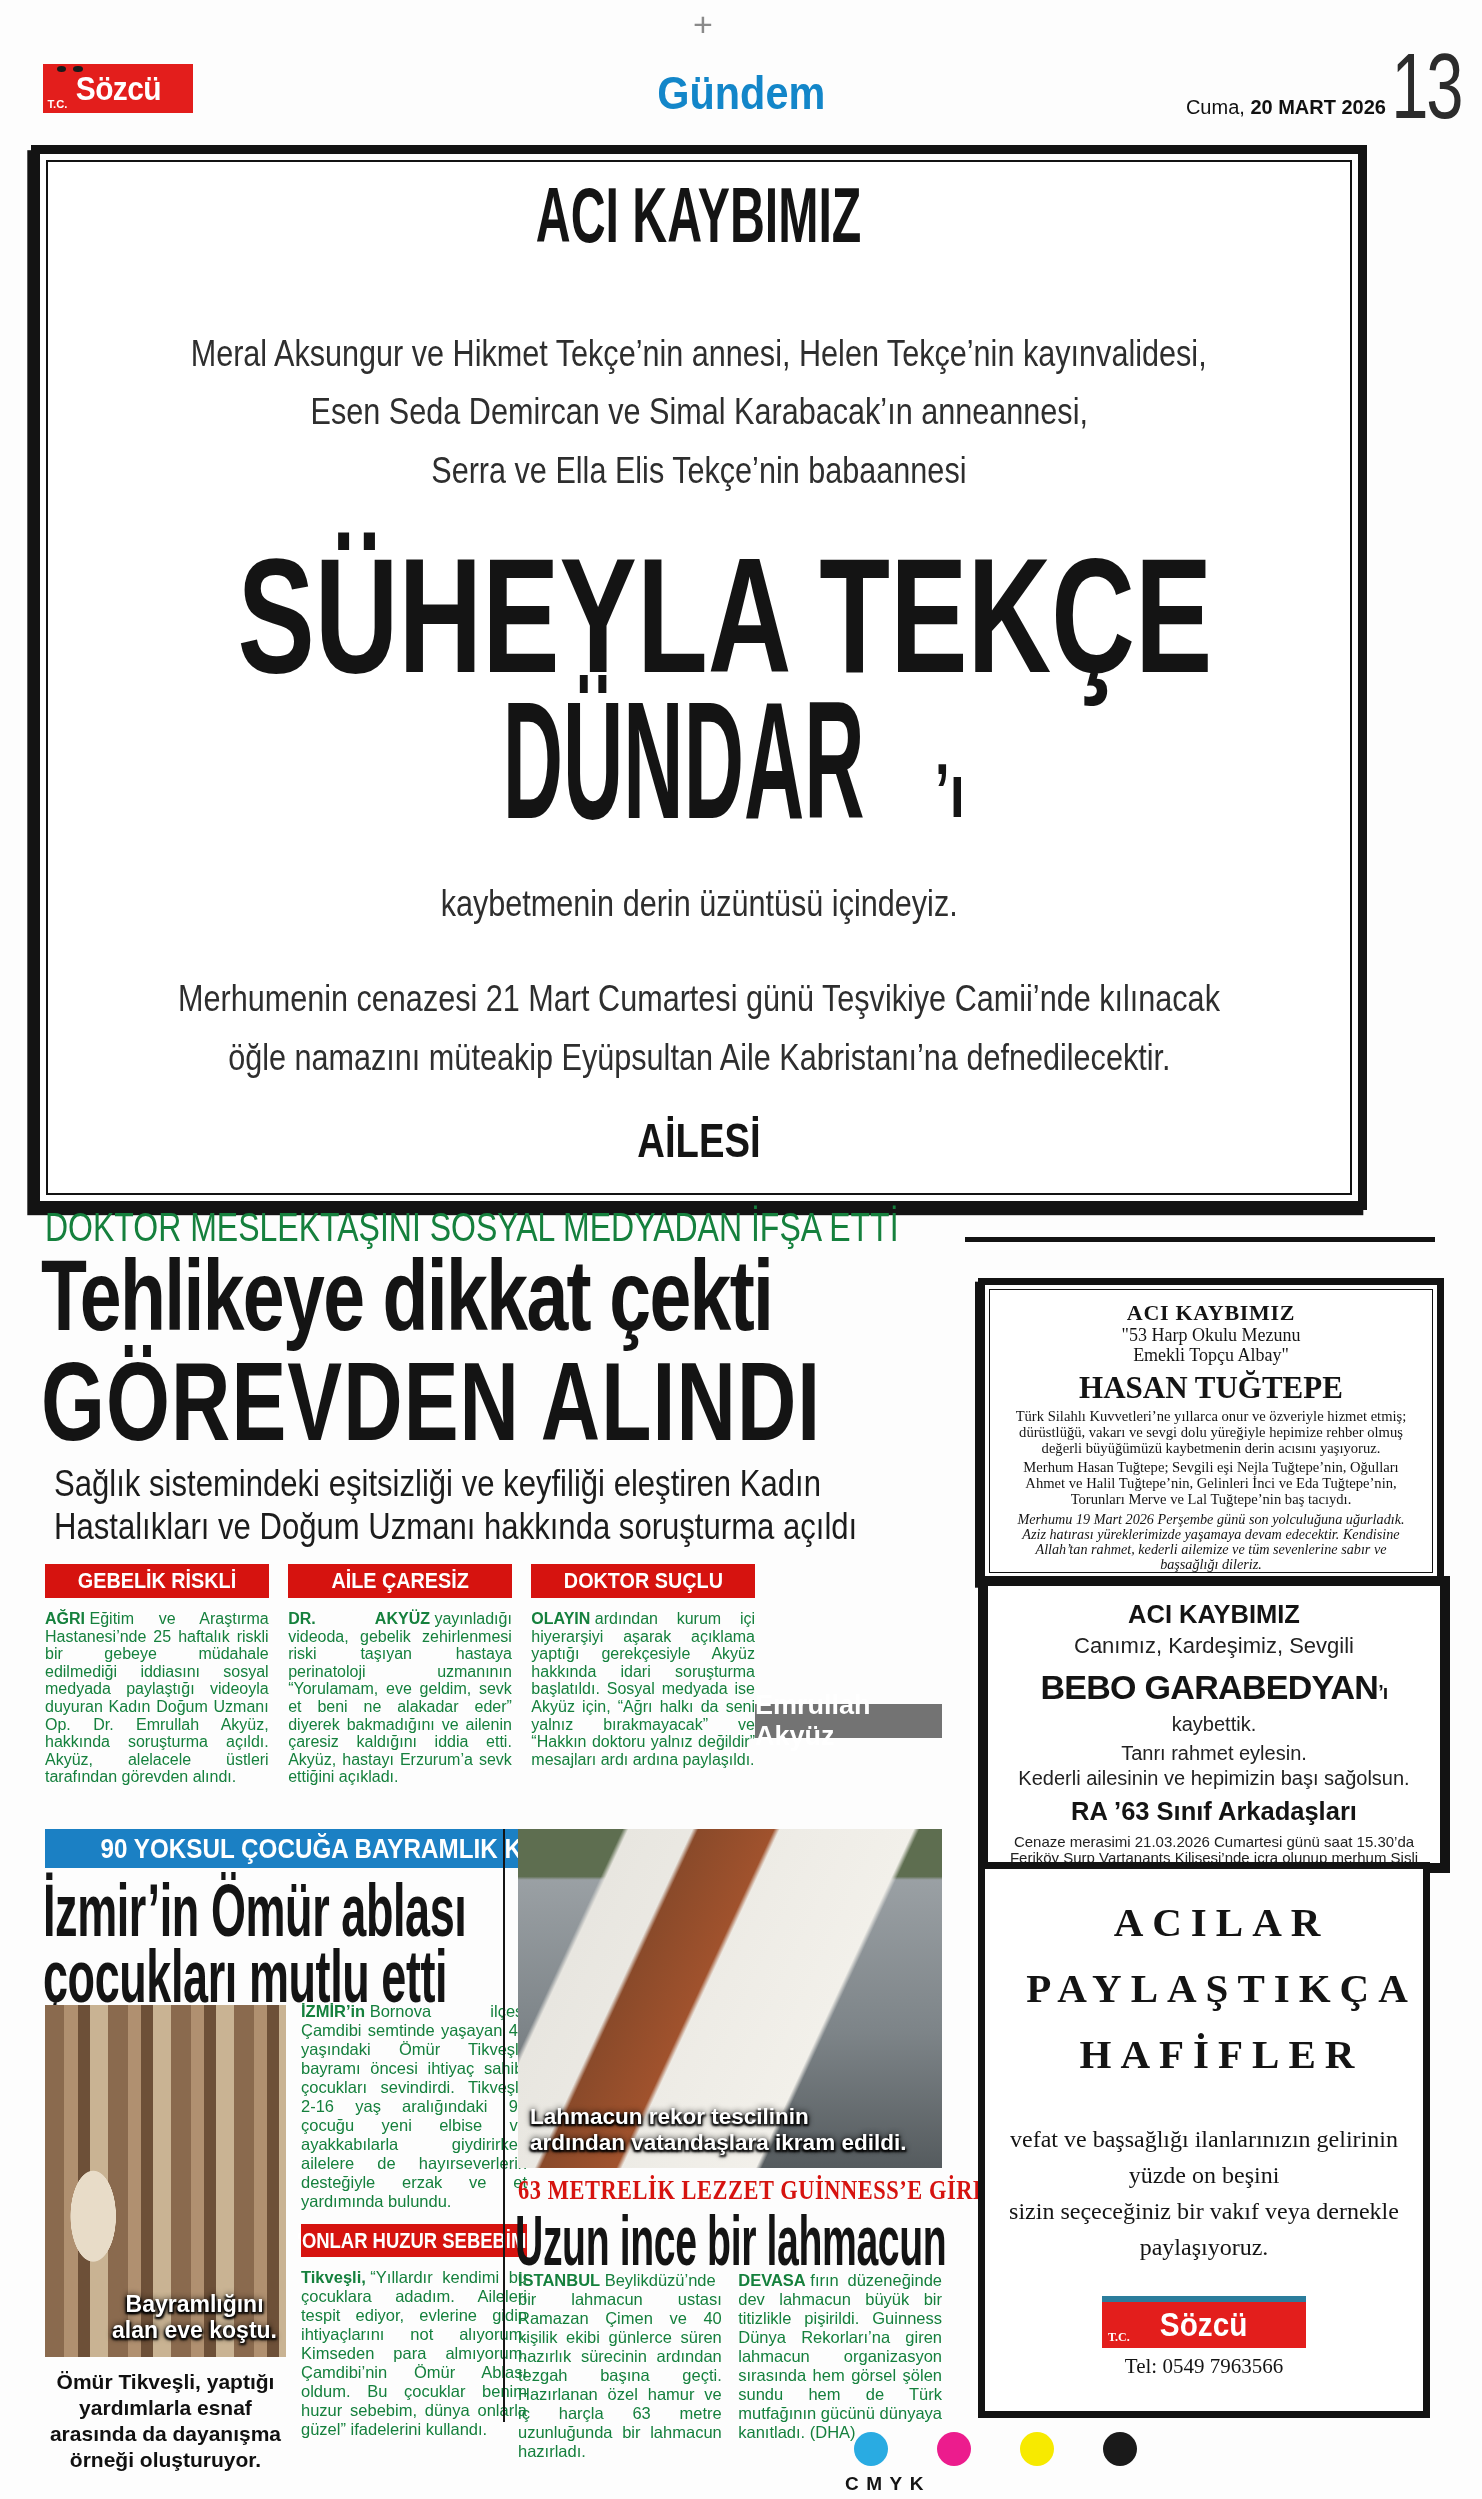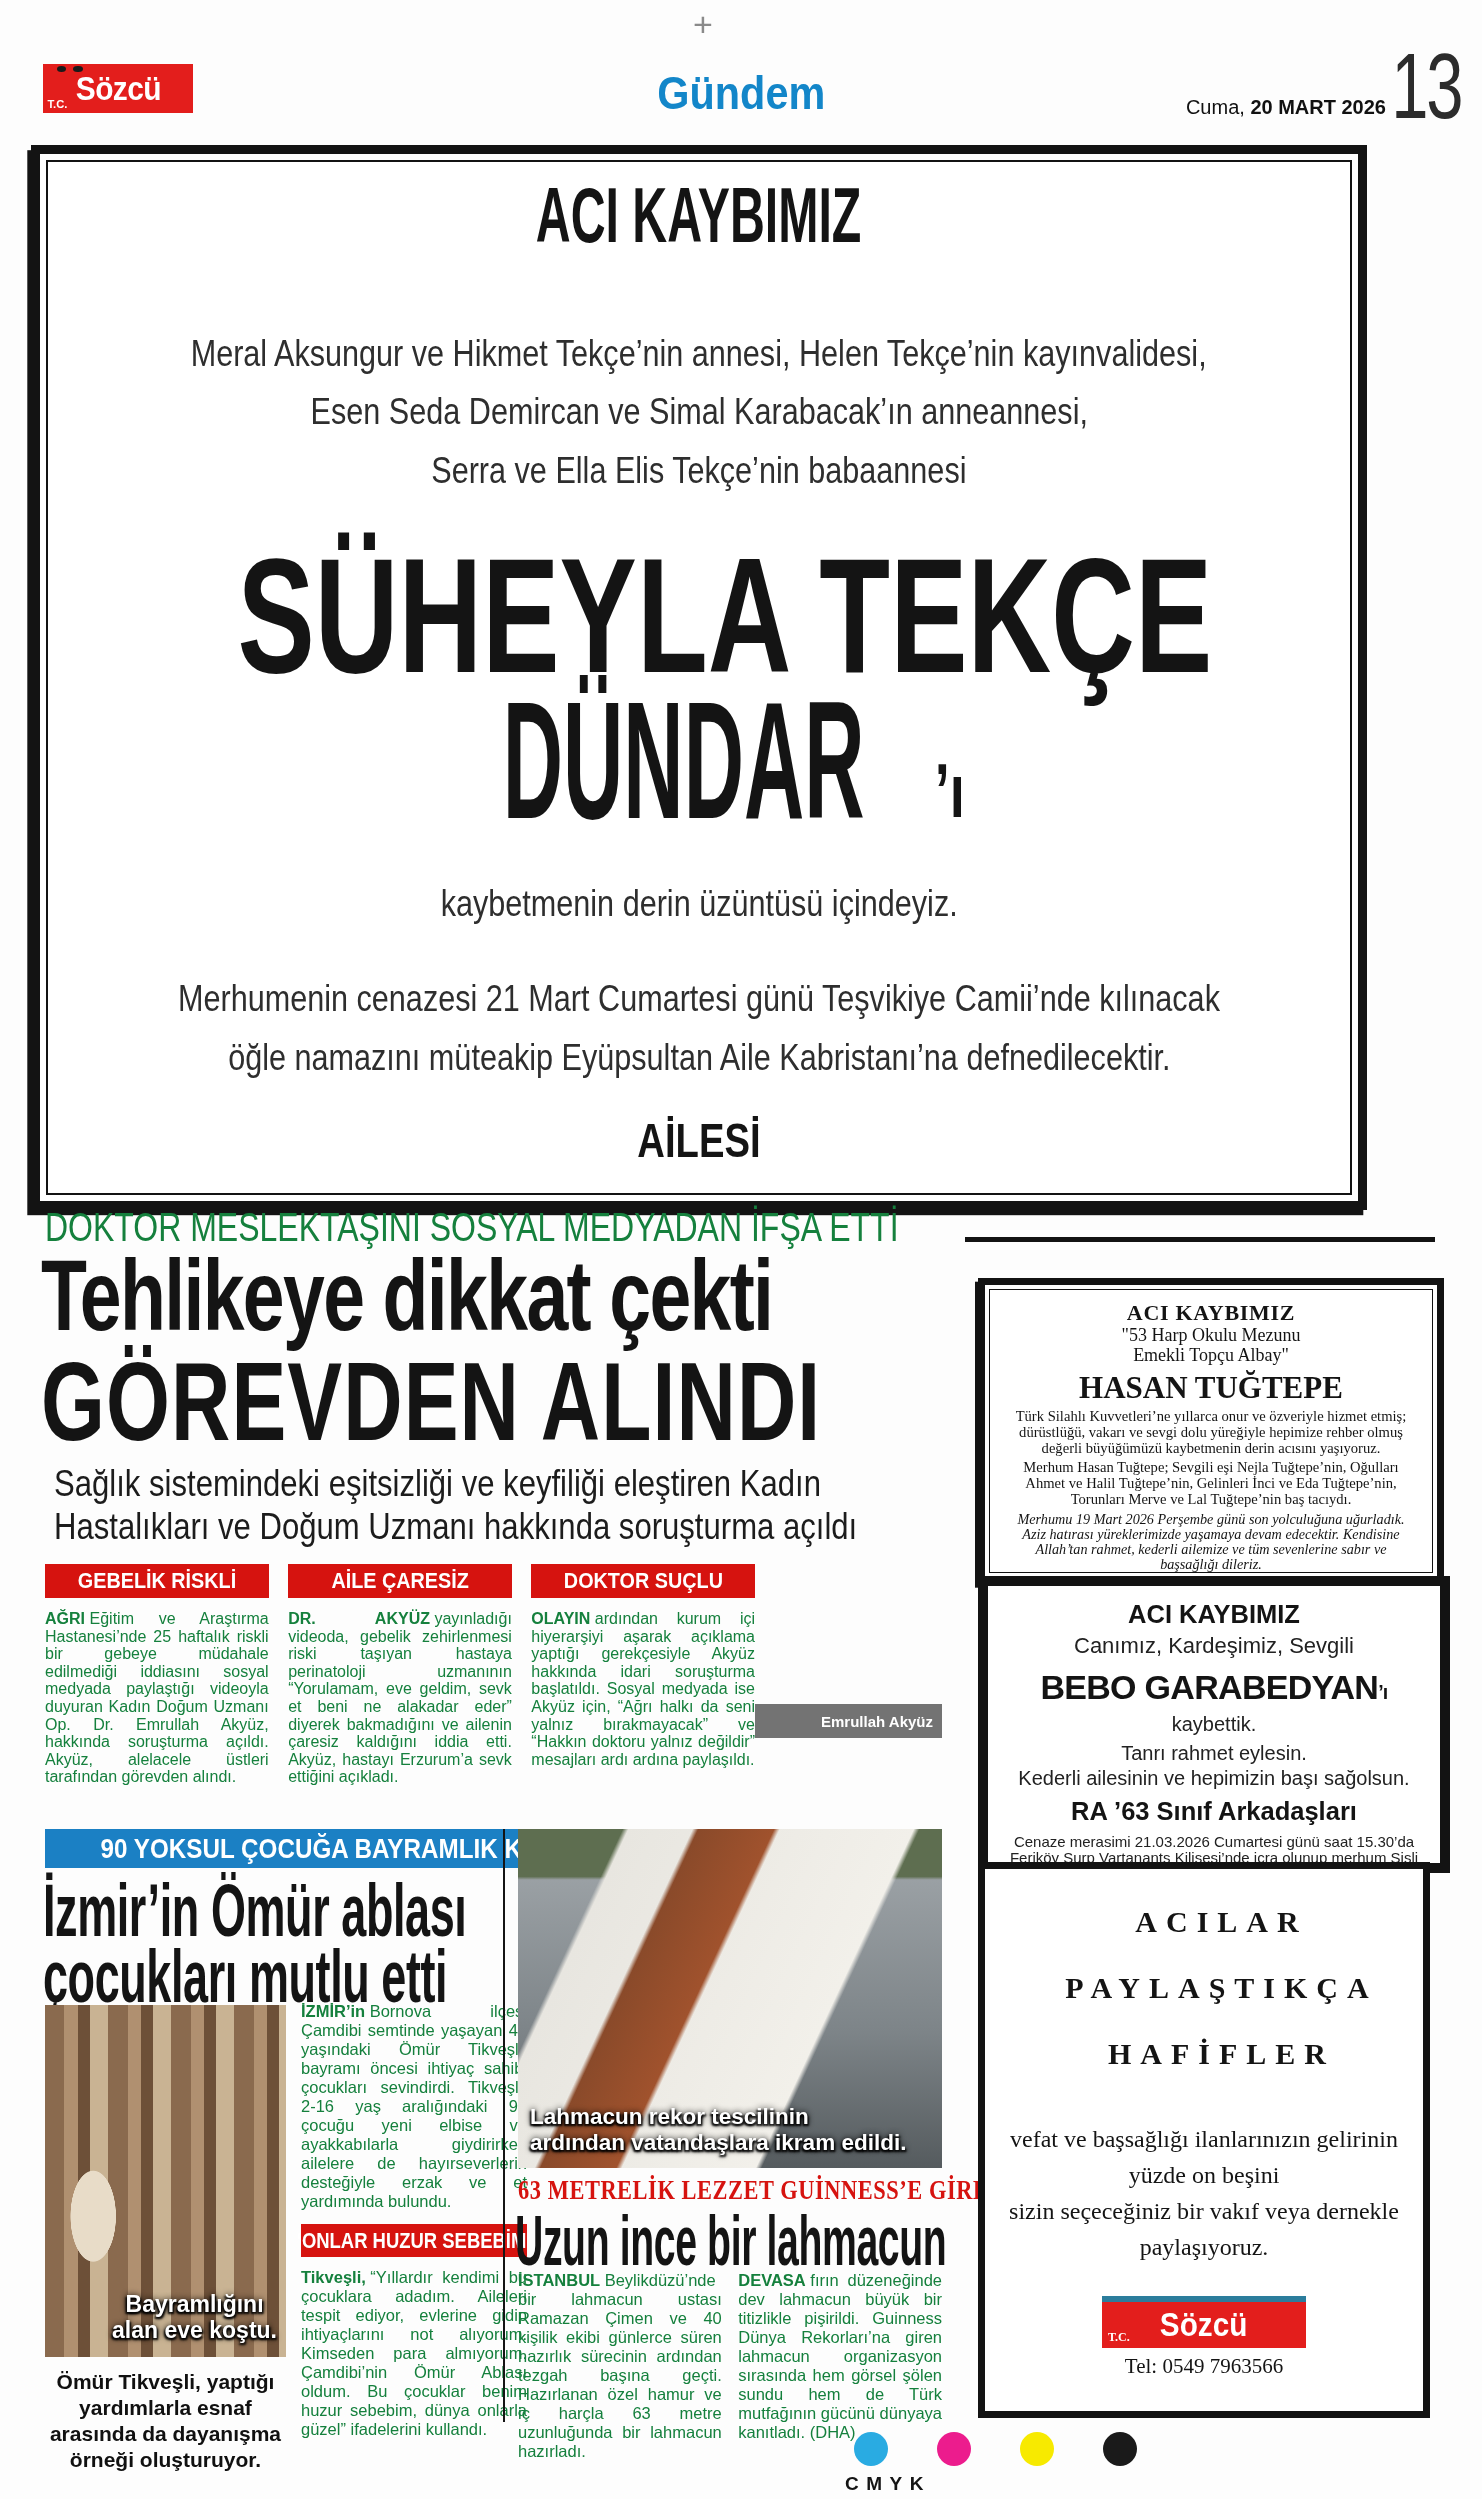--- a/index.html
+++ b/index.html
@@ -46,22 +46,22 @@
   .doc-sub{left:54px;top:1462px;font-size:37px;color:#1c1c1c;line-height:43px;}
   .doc-sub span{transform:scaleX(.84);}
   .doc-photo{left:755px;top:1386px;width:187px;height:352px;
     background:
       radial-gradient(ellipse 90px 120px at 50% 78%,#f3efe6 60%,rgba(243,239,230,0) 61%),
       radial-gradient(ellipse 52px 67px at 52% 30%,#caa58a 60%,rgba(202,165,138,0) 61%),
       linear-gradient(180deg,rgba(122,44,44,.9) 38%,rgba(122,44,44,0) 60%),
       repeating-linear-gradient(0deg,#b59а78 0 10.5px,#b99c7a 0 10.5px,#7c6146 10.5px 14.2px),
       repeating-linear-gradient(0deg,#b99c7a 0 10.5px,#7c6146 10.5px 14.2px);}
   .doc-photo .capbar{position:absolute;left:0;right:0;bottom:0;height:34px;background:rgba(30,30,30,.62);
-      color:#fff;font-weight:700;font-size:15px;display:flex;align-items:center;justify-content:flex-end;
-      padding-right:9px;padding-left:47px;}
+      color:#fff;font-weight:700;font-size:27px;display:flex;align-items:center;justify-content:flex-end;
+      padding-right:9px;}
   .cols{left:45px;top:1564px;width:710px;display:flex;gap:19.5px;}
   .col{flex:1;}
   .col-h{height:34px;background:#d6130f;color:#fff;font-weight:800;font-size:22.5px;
          display:flex;align-items:center;justify-content:center;}
   .col-h span{display:inline-block;transform:scaleX(.88);white-space:nowrap;}
   .serifbody{font-family:Liberation Sans, sans-serif;font-size:16px;line-height:17.6px;
              text-align:justify;color:#15803d;}
   .col .serifbody{margin-top:12px;}
   .lead{font-weight:700;margin-right:4.5px;}
   
@@ -118,21 +118,21 @@
   .bebo-in{position:absolute;inset:0;padding:13.5px 19.5px;}
   .bebo-title{font-size:25.5px;font-weight:800;}
   .bebo-sub{font-size:22px;margin-top:4.5px;color:#222;}
   .bebo-name{font-size:34px;font-weight:800;margin-top:9px;letter-spacing:-0.7px;}
   .bebo-name .suffix{font-size:19.5px;font-weight:800;}
   .bebo-l{font-size:20px;margin-top:6px;color:#222;}
   .bebo-sig{font-size:25.5px;font-weight:800;margin-top:7.5px;}
   .bebo-detail{font-size:15px;line-height:16.5px;margin-top:7.5px;color:#222;}
   .acilar-box{left:978px;top:1862px;width:452px;height:556px;border:7.5px solid #131313;background:#fff;
       font-family:"Liberation Serif",serif;text-align:center;box-sizing:border-box;padding-top:19.5px;}
-  .acilar-t{font-size:30px;font-weight:700;line-height:66px;letter-spacing:9px;margin-left:35px;}
+  .acilar-t{font-size:41px;font-weight:700;line-height:66px;letter-spacing:9px;margin-left:35px;}
   .acilar-b{font-size:24px;line-height:36px;margin-top:34px;}
   .minilogo{width:204px;margin:31px auto 0;}
   .minilogo .bar{height:6.7px;background:#2b7d9c;}
   .minilogo .red{height:46px;background:#e31e1c;color:#fff;display:flex;align-items:center;
       justify-content:center;position:relative;}
   .minilogo .word{font-weight:800;font-size:33px;font-family:"Liberation Sans",sans-serif;
       transform:scaleX(.9);}
   .minilogo .tc{position:absolute;left:6px;bottom:3px;font-size:12px;font-weight:700;
       font-family:"Liberation Serif",serif;}
   .minitel{font-size:21px;margin-top:6px;font-family:Liberation Serif, serif;}

